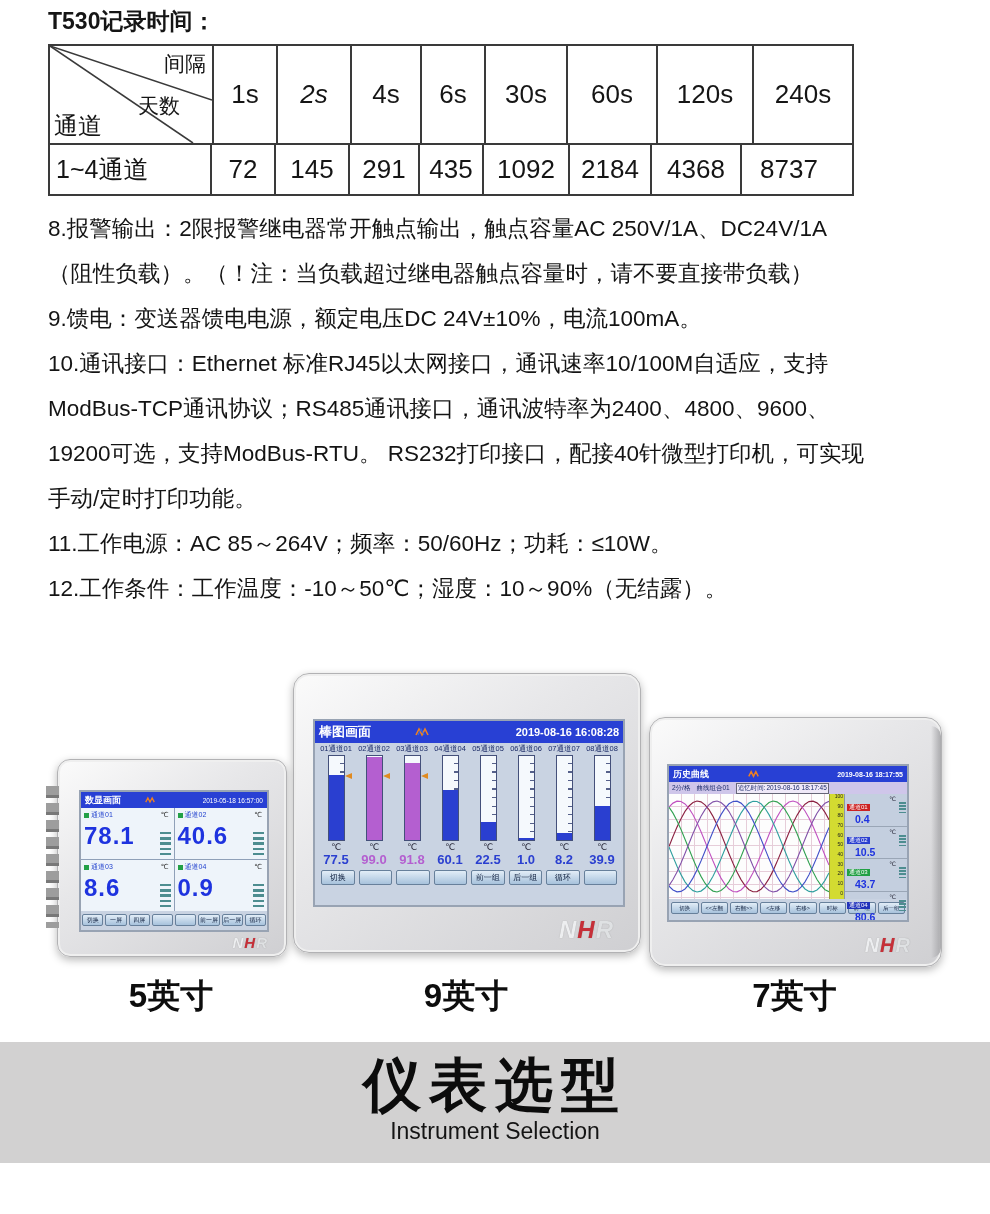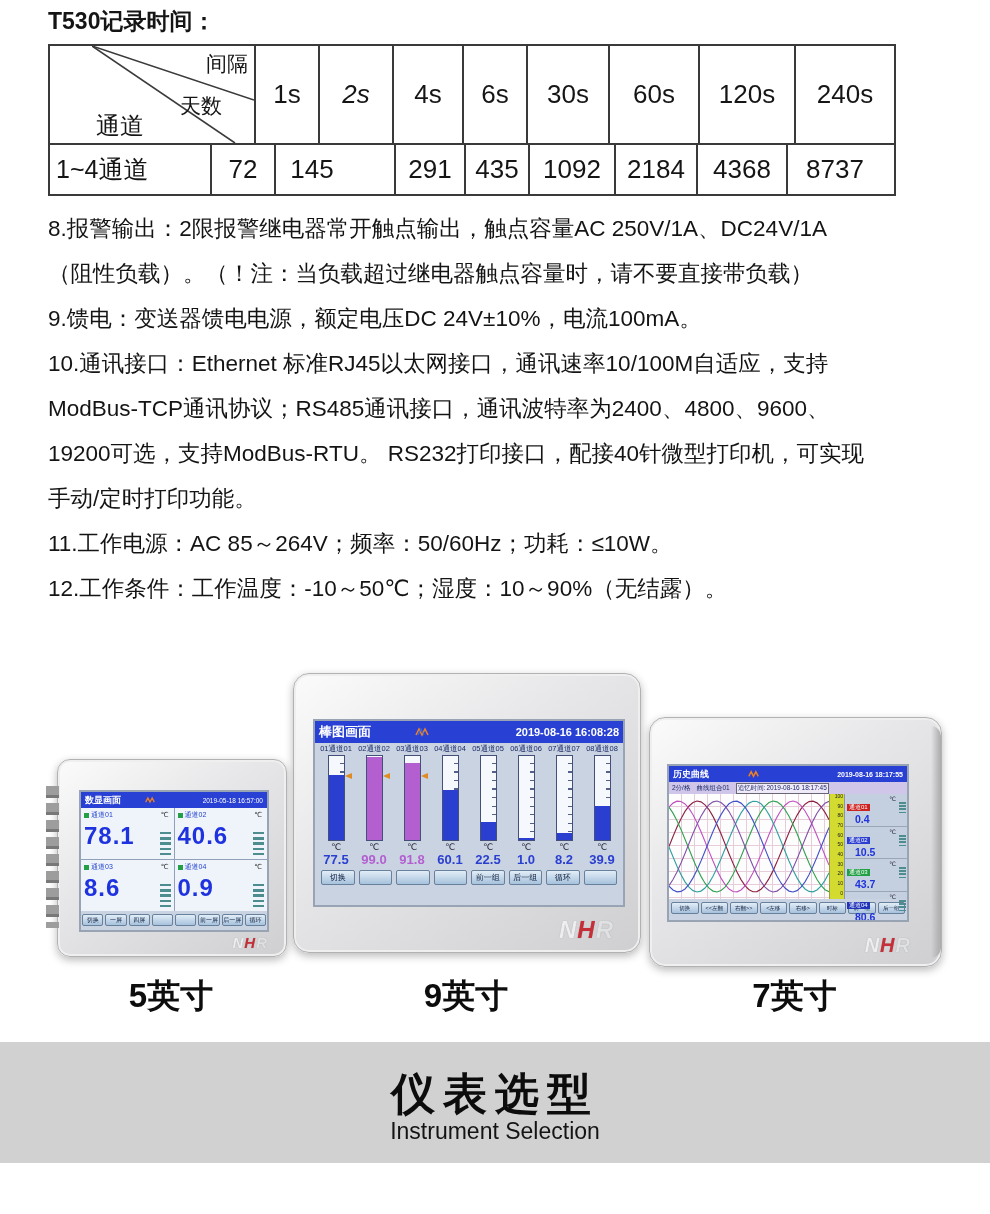--- a/index.html
+++ b/index.html
@@ -3,21 +3,21 @@
 <meta charset="utf-8">
 <style>
   html,body{margin:0;padding:0;background:#fff;}
   .page{position:relative;width:990px;height:1214px;background:#fff;overflow:hidden;
         font-family:"Liberation Sans","DejaVu Sans",sans-serif;color:#151515;}
 
   
   .doc-title{position:absolute;left:48px;top:6px;font-size:23px;font-weight:600;}
   .rec-table{position:absolute;left:48px;top:44px;border:2px solid #3a3a3a;}
   .t-row{display:flex;}
-  .t-row.header{height:97px;padding-left:42px;}
+  .t-row.header{height:97px;}
   .t-row.data{height:49px;border-top:2px solid #3a3a3a;}
   .corner{width:162px;position:relative;border-right:2px solid #3a3a3a;flex:none;}
   .corner svg{position:absolute;inset:0;width:100%;height:100%;}
   .corner .c-top{position:absolute;right:6px;top:4px;font-size:21px;font-weight:500;}
   .corner .c-mid{position:absolute;left:88px;top:46px;font-size:21px;font-weight:500;}
   .corner .c-bot{position:absolute;left:4px;top:64px;font-size:24px;font-weight:500;}
   .t-label{width:162px;flex:none;border-right:2px solid #3a3a3a;font-size:25px;font-weight:500;
            display:flex;align-items:center;padding-left:6px;box-sizing:border-box;}
   .t-cell{display:flex;align-items:center;justify-content:center;font-size:26px;font-weight:500;
           box-sizing:border-box;flex:none;}
@@ -110,21 +110,21 @@
   .p-un{position:absolute;right:11px;top:1px;font-size:6px;color:#223;}
   .p-val{font-size:10.5px;font-weight:bold;color:#1e33df;margin:1px 0 0 8px;line-height:1;}
   .p-bars{position:absolute;right:1px;top:8px;width:7px;height:12px;
           background:repeating-linear-gradient(to bottom,#4d8d90 0 1.6px,rgba(0,0,0,0) 1.6px 3.2px);}
   .seven-btns{display:flex;gap:2px;margin-top:3px;padding:0 2px;height:12px;font-size:5.5px;}
   .dev-seven .nhr{right:30px;bottom:9px;font-size:20px;}
 
   
   .size-label{position:absolute;top:974px;text-align:center;font-size:33px;font-weight:700;color:#0d0d0d;}
   .banner{position:absolute;left:0;top:1042px;width:990px;height:121px;background:#d2d1d1;text-align:center;}
-  .banner-title{padding-top:28px;font-size:44px;font-weight:600;letter-spacing:8px;color:#0c0c0c;line-height:1.1;}
+  .banner-title{padding-top:12px;font-size:58px;font-weight:600;letter-spacing:8px;color:#0c0c0c;line-height:1.1;font-family:Liberation Serif, serif;}
   .banner-sub{font-size:23px;color:#141414;margin-top:0;}
 </style>
 </head>
 <body>
 
 <div class="page">
 
   <div class="doc-title">T530记录时间：</div>
 
   <div class="rec-table">
@@ -147,21 +147,21 @@
           <div class="t-cell" style="width: 90px;">60s</div>
           <div class="t-cell" style="width: 96px;">120s</div>
           <div class="t-cell" style="width: 100px;">240s</div>
         </div>
     </div>
     <div class="t-row data">
       <div class="t-label">1~4通道</div>
       <div style="display:flex;" id="val-cells">
           <div class="t-cell" style="width: 62px;">72</div>
           <div class="t-cell" style="width: 74px;">145</div>
-          <div class="t-cell" style="width: 70px; margin-left: 46px;">291</div>
+          <div class="t-cell" style="width: 70px;">291</div>
           <div class="t-cell" style="width: 64px;">435</div>
           <div class="t-cell" style="width: 86px;">1092</div>
           <div class="t-cell" style="width: 82px;">2184</div>
           <div class="t-cell" style="width: 90px;">4368</div>
           <div class="t-cell" style="width: 96px;">8737</div>
         </div>
     </div>
   </div>
 
   <div class="specs" id="spec-lines">

